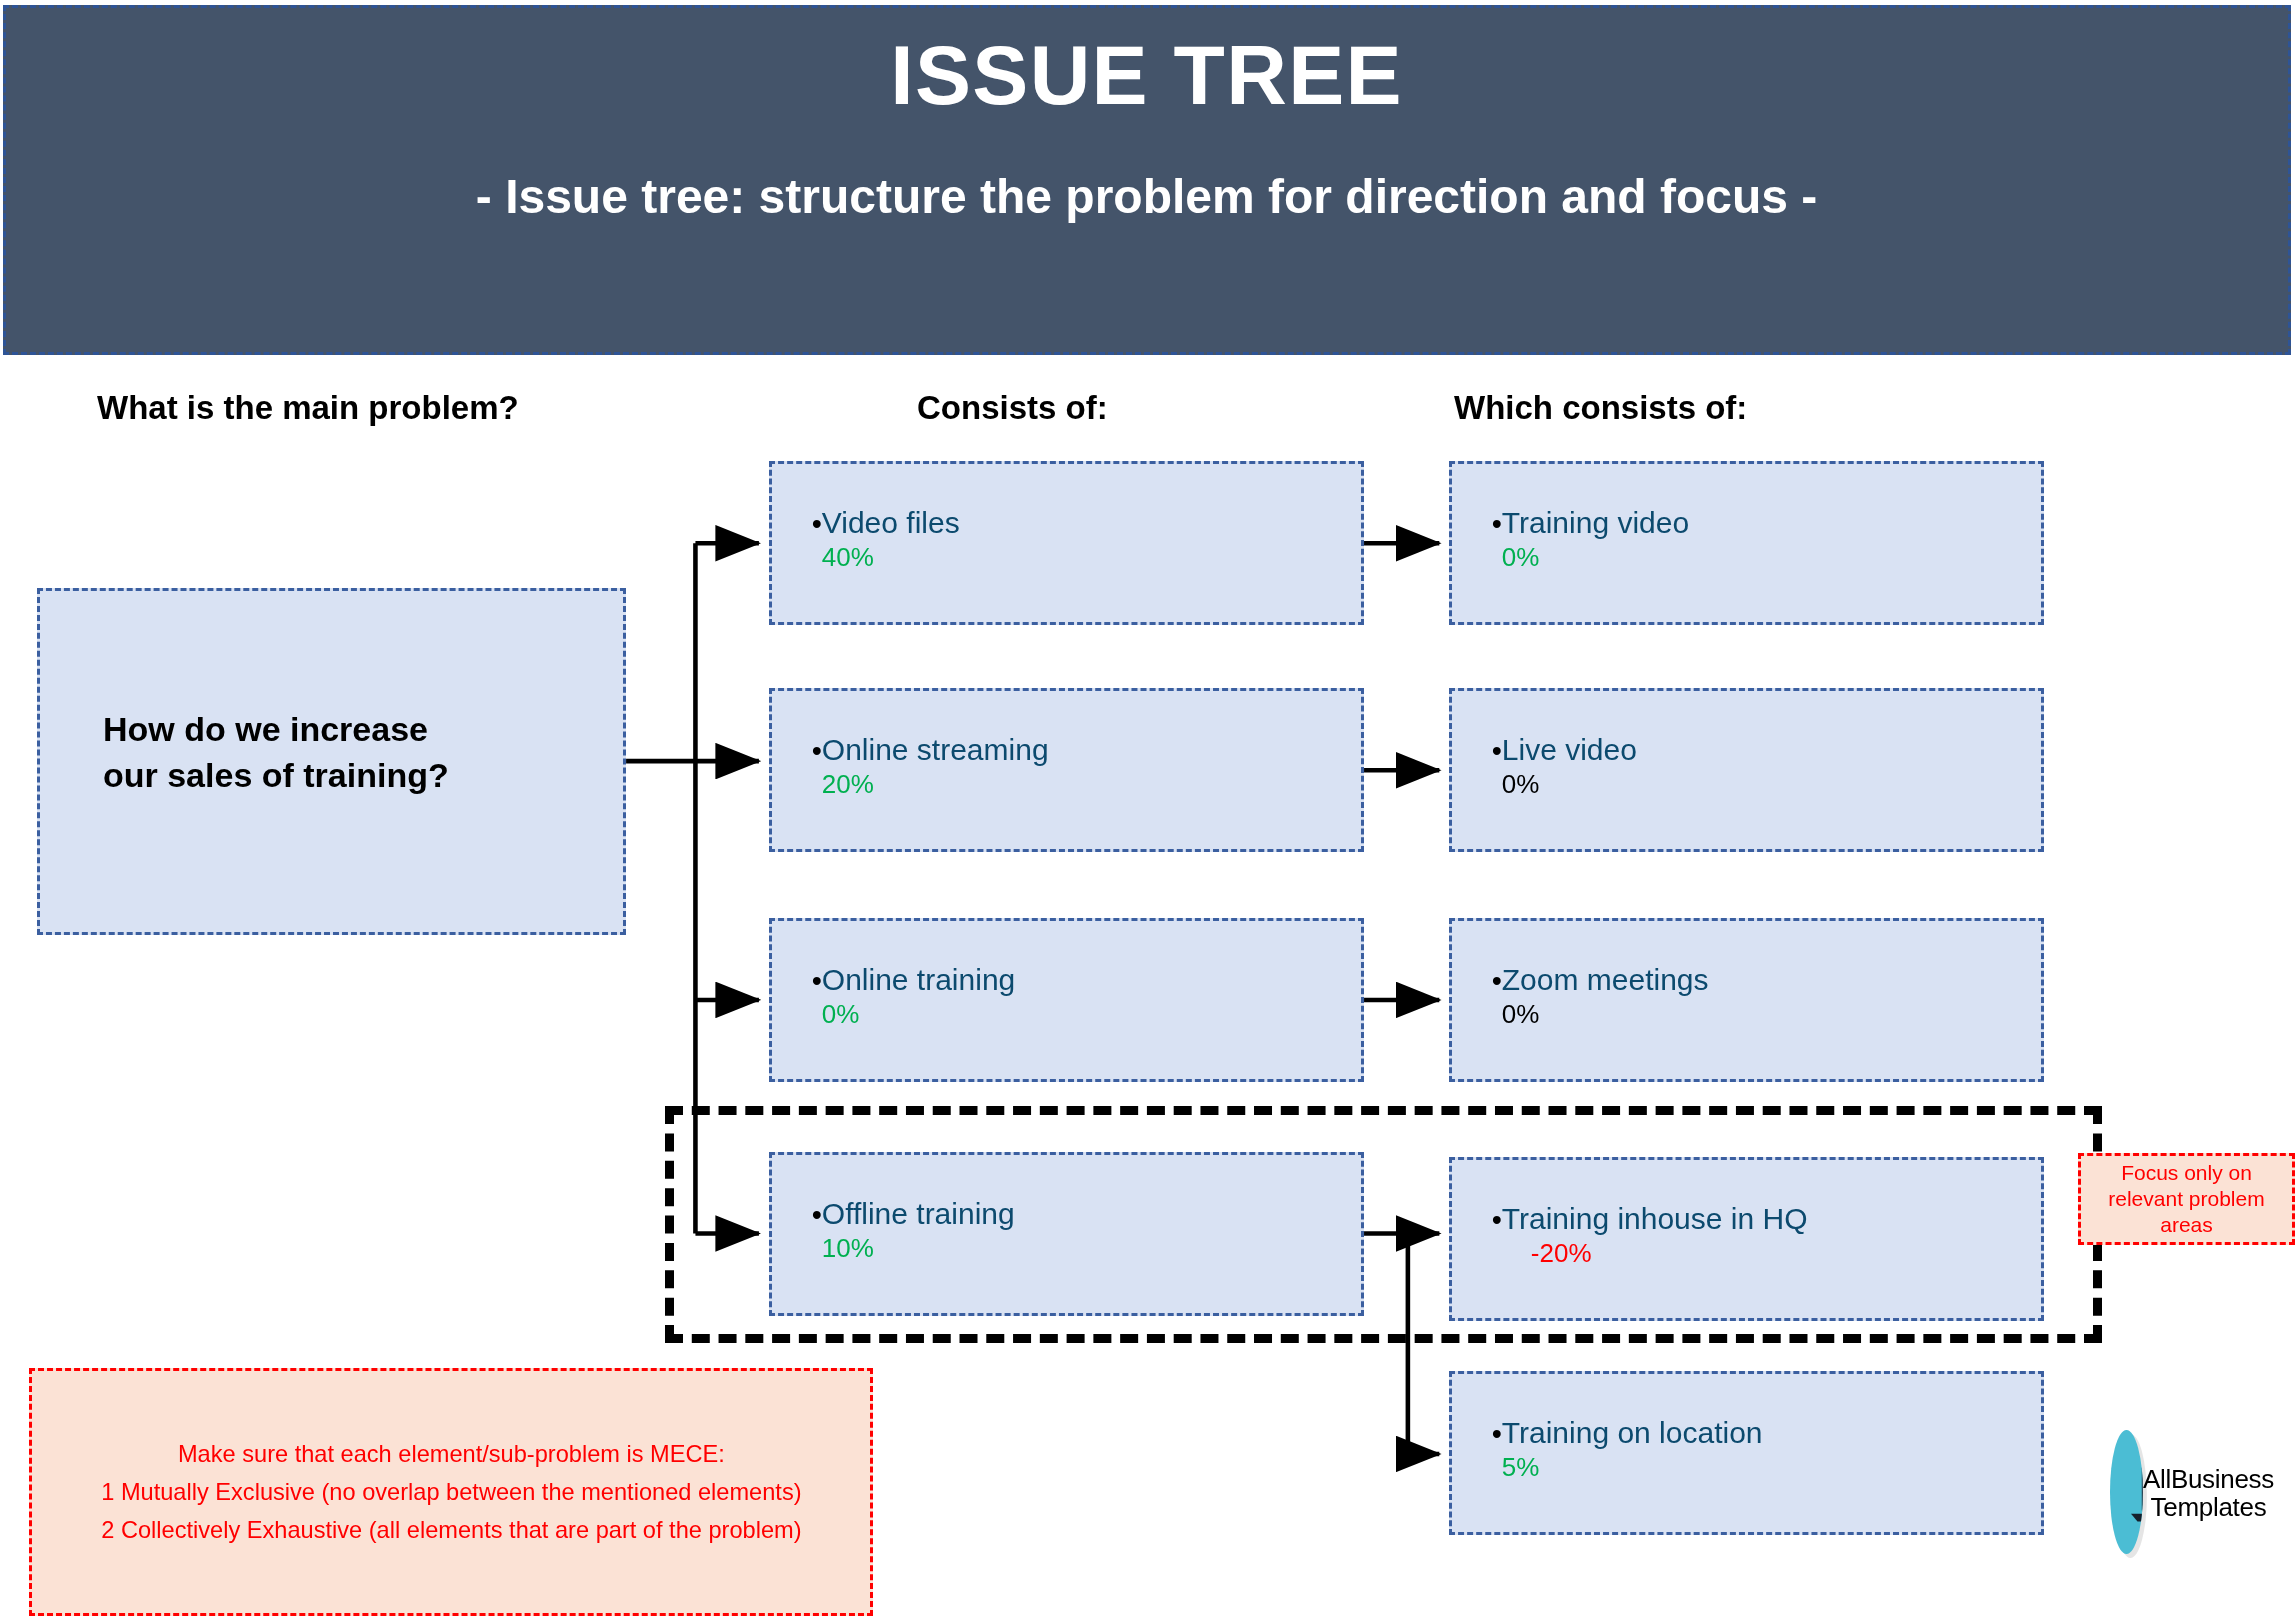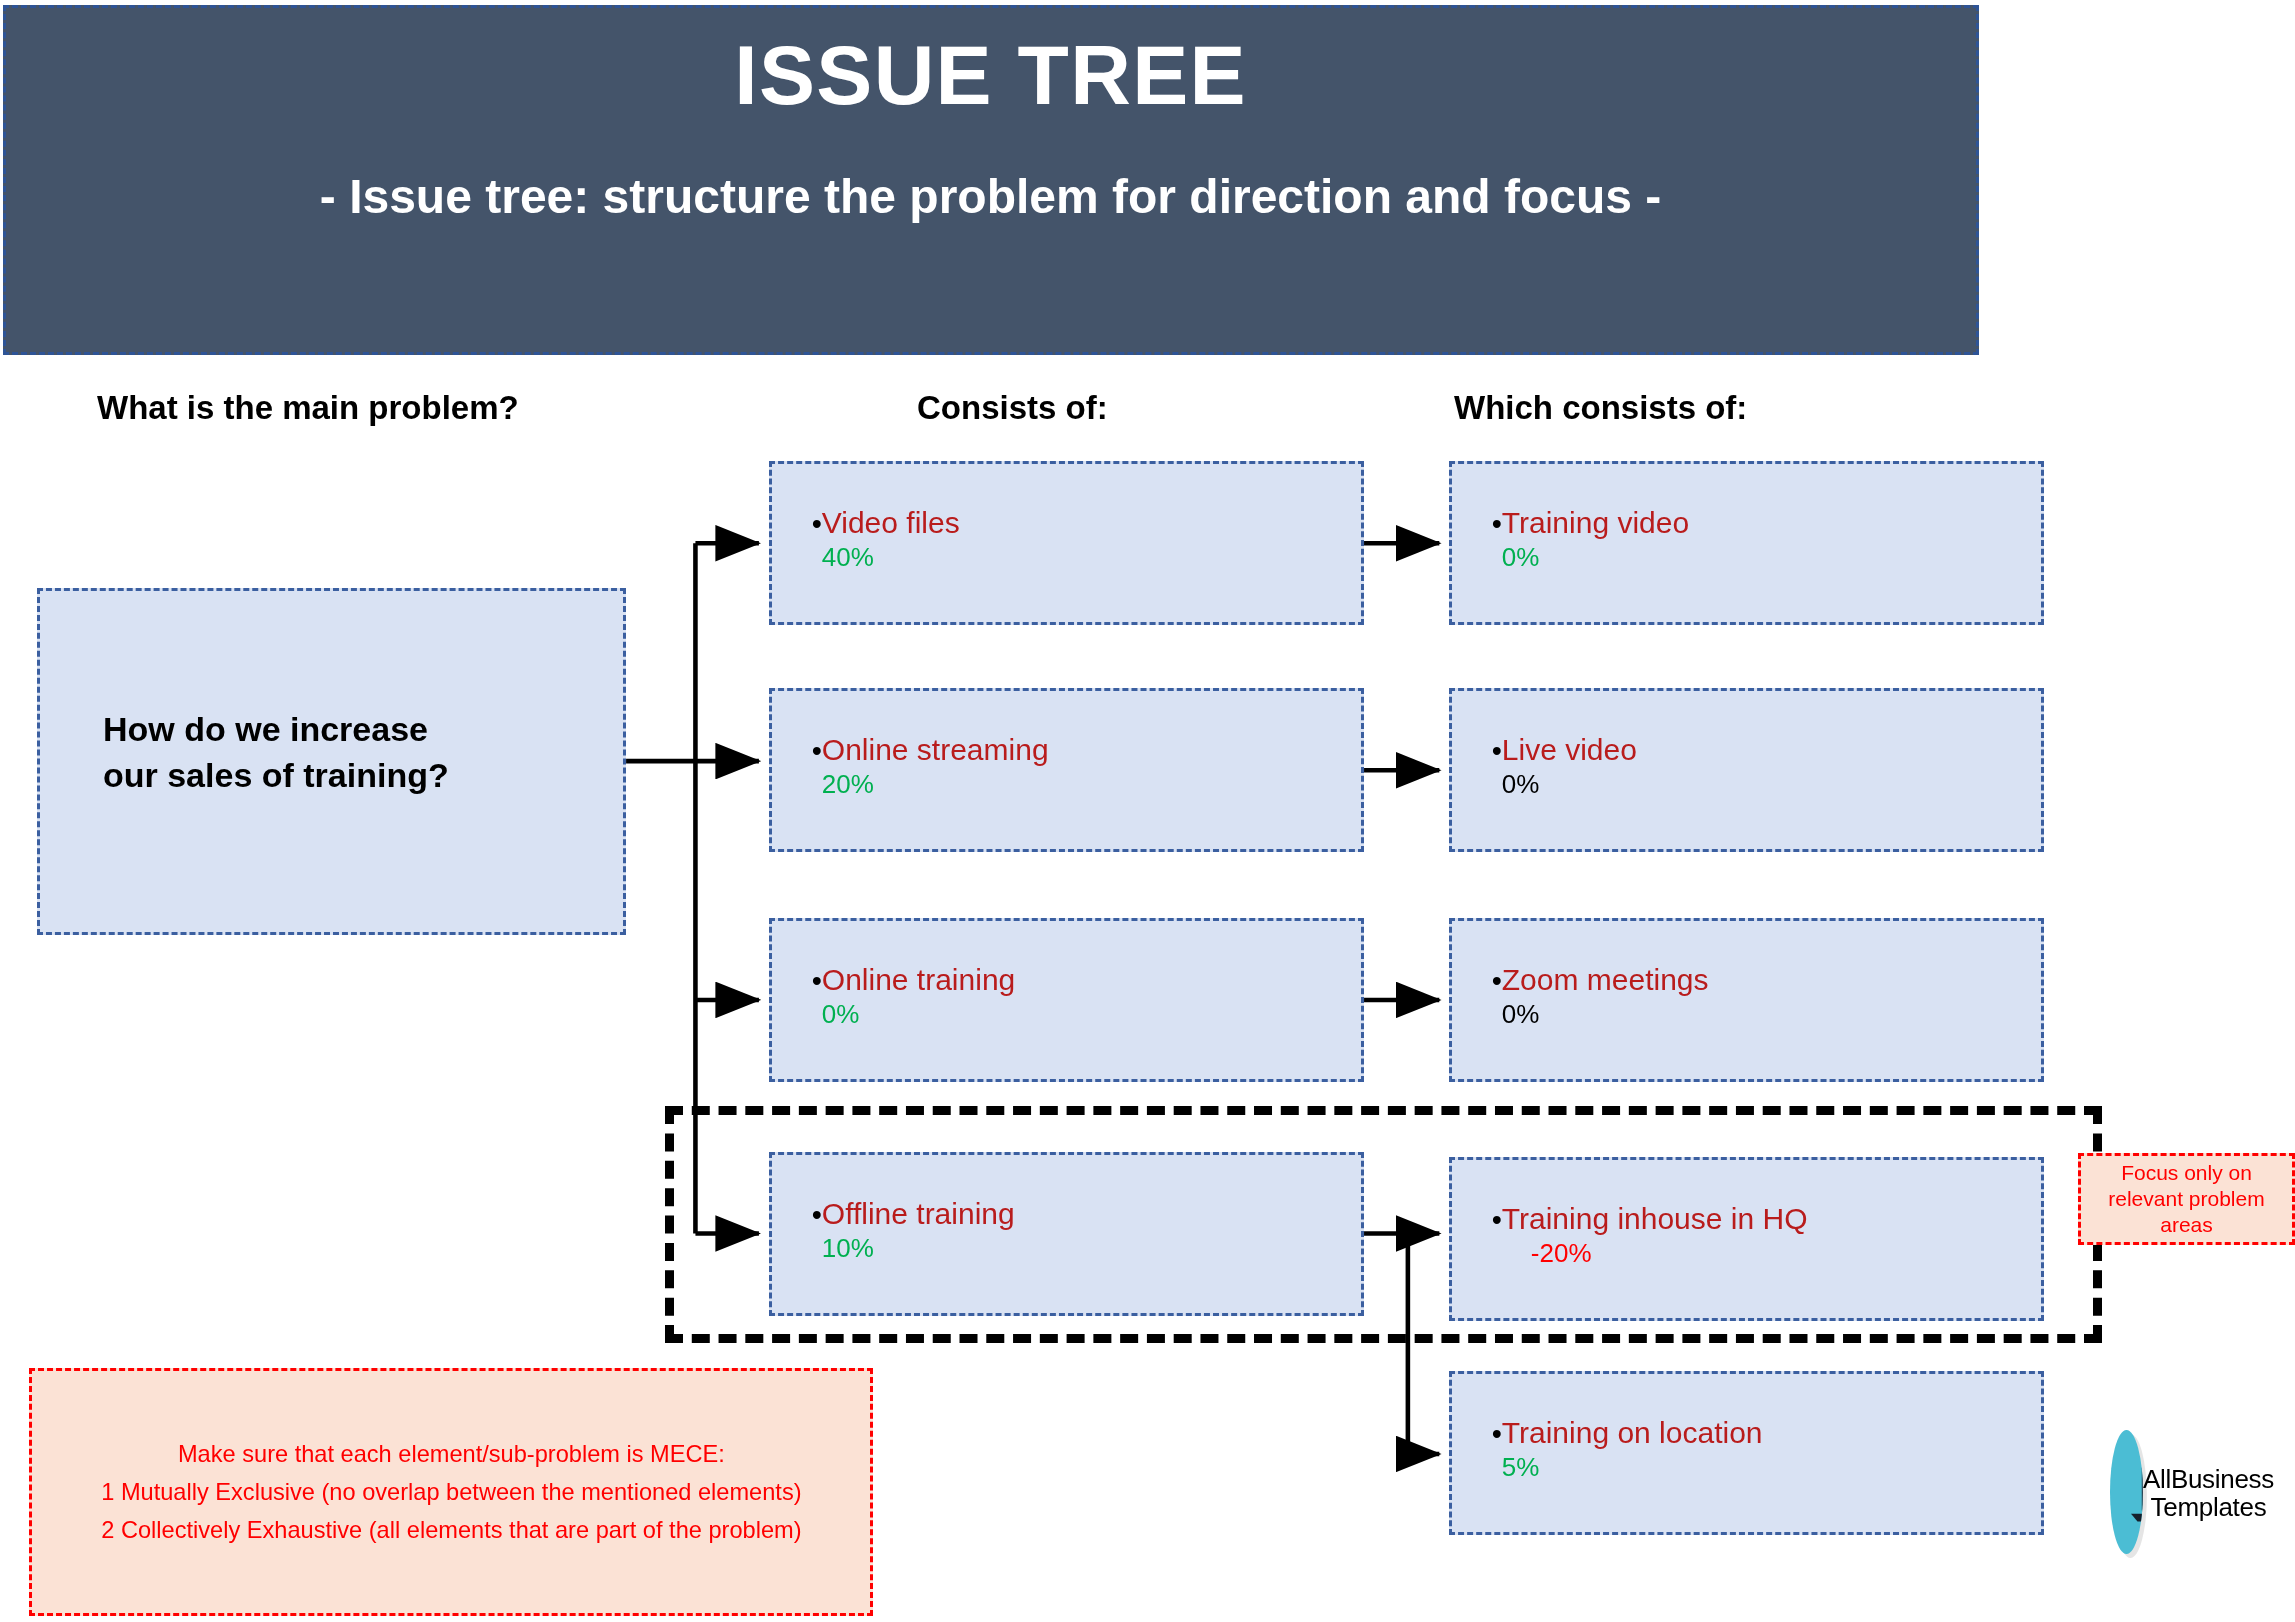--- a/index.html
+++ b/index.html
@@ -1,21 +1,21 @@
 <!DOCTYPE html>
 <html style="font-size:10.5px"><head>
 <meta charset="utf-8">
 <style>
   html,body{margin:0;padding:0;background:#ffffff;}
   body{width:2295px;height:1623px;position:relative;overflow:hidden;
        font-family:"Liberation Sans", sans-serif;}
 
   
   #header{
-    position:absolute; left:2.6px; top:4.6px; width:1976px; height:350px;
+    position:absolute; left:2.6px; top:4.6px; width:2288px; height:350px;
     background:#44546A;
     border:3.3px dashed #2E5496;
     box-sizing:border-box;
     display:flex; flex-direction:column; align-items:center; justify-content:flex-start;
   }
   #header-title{
     color:#ffffff; font-weight:bold; font-size:84px; letter-spacing:1.3px;
     line-height:1.0; margin-top:25px; white-space:nowrap;
   }
   #header-subtitle{
@@ -42,21 +42,21 @@
   .node-inner{
     position:absolute; left:0; right:0;
     display:flex; align-items:flex-start;
   }
   .bullet{
     flex:0 0 auto; width:38px; text-align:right; font-size:29px; line-height:1;
     color:#000000; padding-top:5.2px;
   }
   .node-text{ flex:1 1 auto; }
   .node-label{
-    font-size:30px; color:#b91c1c; line-height:1.18; white-space:nowrap;
+    font-size:30px; color:#0c4a6e; line-height:1.18; white-space:nowrap;
   }
   .node-value{
     font-size:26px; line-height:1.22; white-space:nowrap; margin-top:1.3px;
   }
   .v-green{ color:#00B050; }
   .v-black{ color:#000000; }
   .v-red{ color:#FF0000;margin-left:29px; }
 
   
   #node-root{

